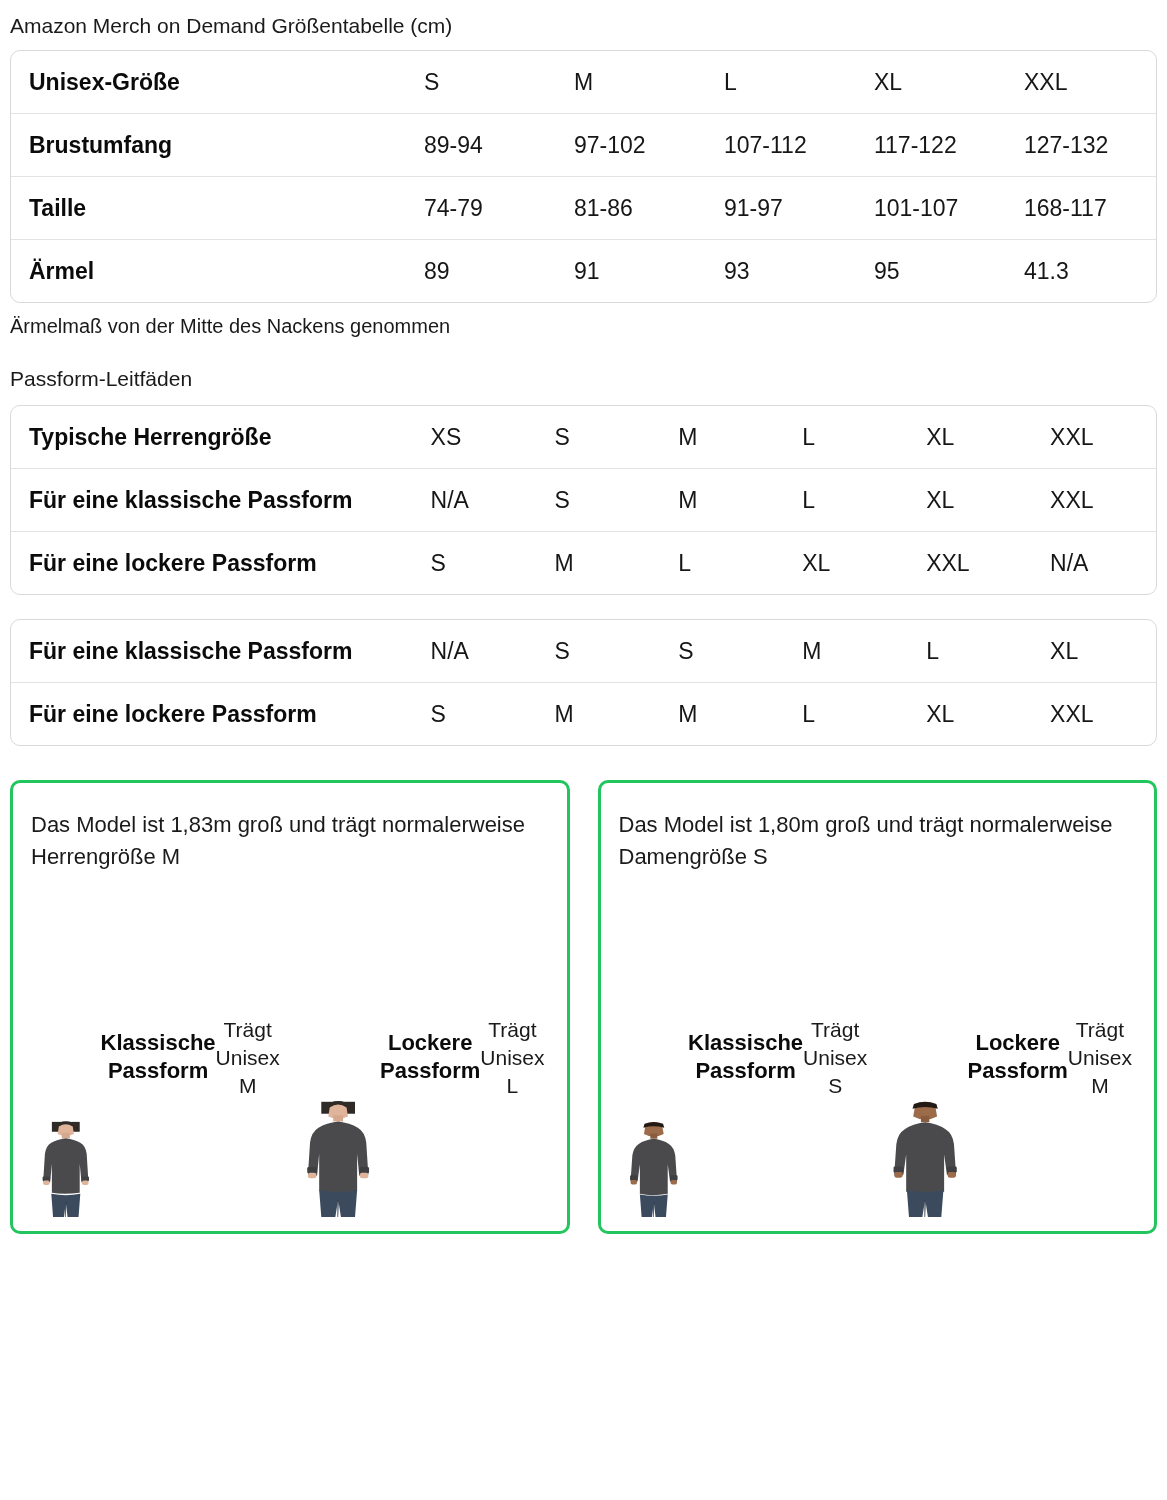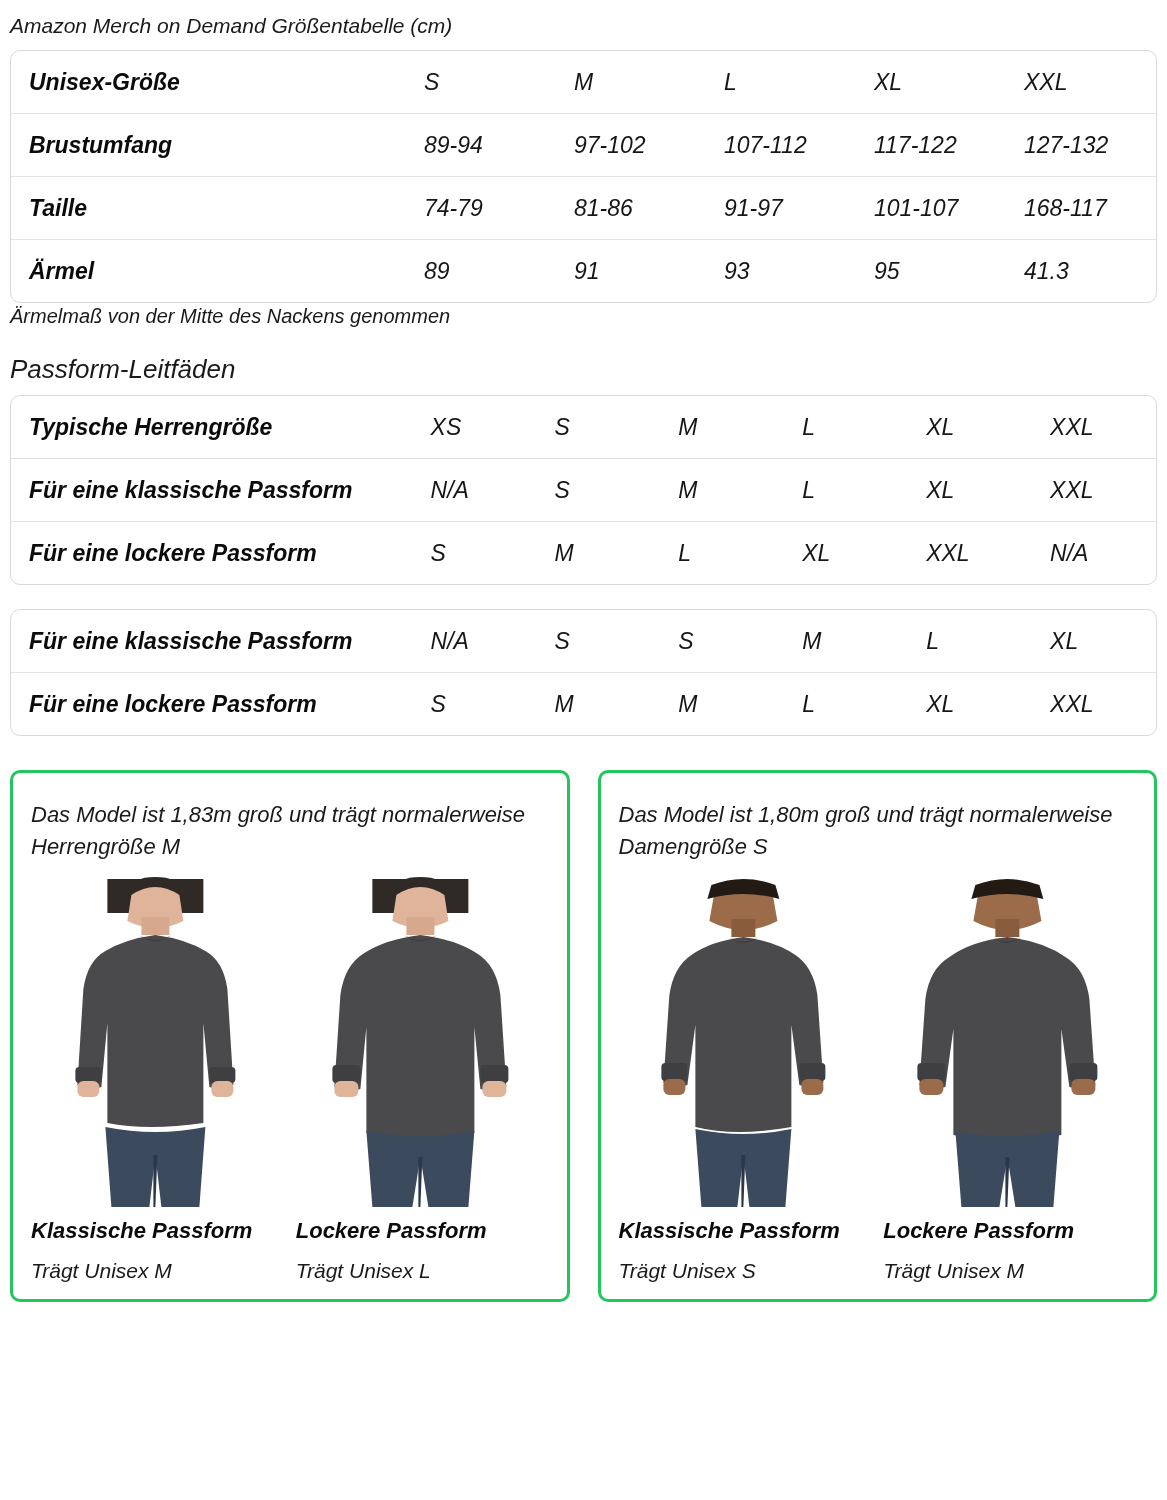--- a/index.html
+++ b/index.html
@@ -11,38 +11,37 @@
     width: 1167px;
     min-height: 1500px;
     font-family: "Liberation Sans", sans-serif;
     color: #111111;
     -webkit-font-smoothing: antialiased;
   }
   .page {
     width: 1167px;
     box-sizing: border-box;
     padding: 8px 10px 0 10px;
-    font-style: italic;
   }
   .caption {
     font-size: 21px;
     line-height: 28px;
     color: #1a1a1a;
     margin: 4px 0 10px 0;
     font-weight: 400;
   }
   .note {
     font-size: 20px;
     line-height: 26px;
     color: #1a1a1a;
-    margin: 0 0 0 0;
+    margin: 10px 0 0 0;
     font-weight: 400;
   }
   .section-title {
-    font-size: 26px;
+    font-size: 21px;
     line-height: 28px;
     color: #1a1a1a;
     margin: 26px 0 12px 0;
     font-weight: 400;
   }
 
   
   table.sizechart {
     width: 100%;
     border-collapse: separate;
@@ -103,22 +102,22 @@
     margin: 0 0 14px 0;
     font-weight: 400;
   }
   .model-pair {
     display: flex;
     gap: 16px;
   }
   .model-col {
     flex: 1 1 0;
     display: flex;
-    flex-direction: column;
-    align-items: flex-start;
+    flex-direction: row;
+    align-items: center;
   }
   .figure {
     width: 100%;
     height: 330px;
     position: relative;
   }
   .fit-name {
     font-size: 22px;
     font-weight: 700;
     color: #0b0b0b;

